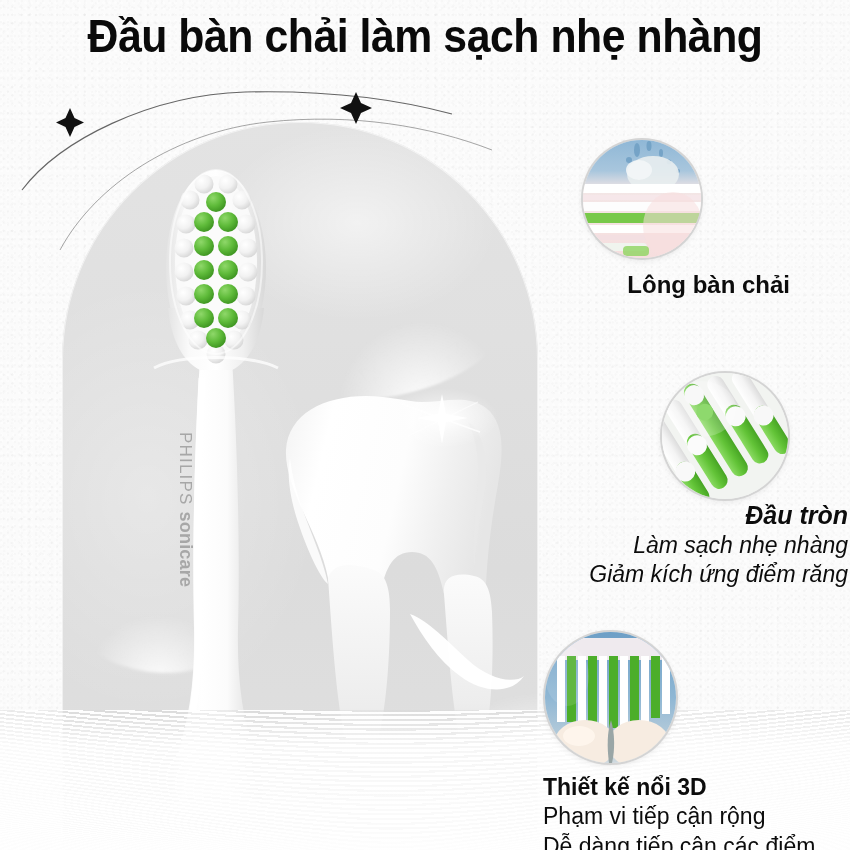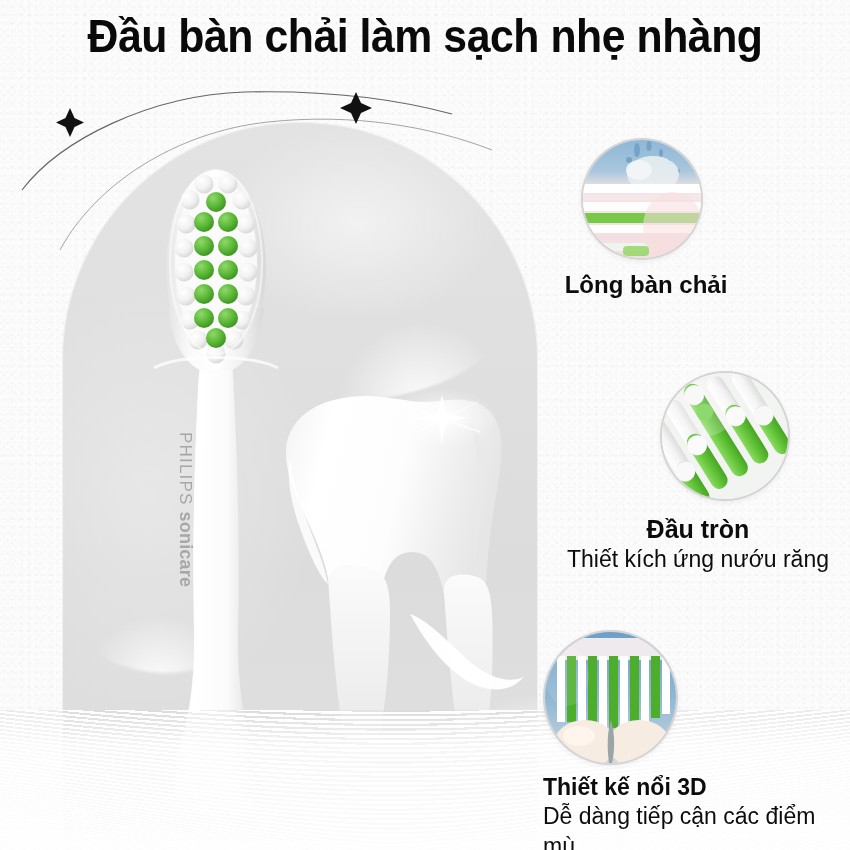--- a/index.html
+++ b/index.html
@@ -88,33 +88,33 @@
   }
   .brand b{font-weight:700;letter-spacing:.2px;font-size:18px;}
 
   
   .callout{position:absolute;}
   .photo{
     position:relative;border-radius:50%;overflow:hidden;
     box-shadow:0 0 0 2px #d4d4d4, 0 2px 7px rgba(0,0,0,.10);
     background:#efefef;
   }
-  .cap{ text-align:center;color:#0c0c0c;line-height:1.28; }
+  .cap{ text-align:right;color:#0c0c0c;line-height:1.28; }
   .cap .h{font-weight:700;}
   .cap .l{font-weight:400;}
 
   
   #c1{left:500px;top:140px;width:290px;}
   #c1 .photo{width:118px;height:118px;margin:0 auto 0 83px;}
   #c1 .cap{margin-top:12px;font-size:24px;font-weight:700;padding-left:2px;}
 
   
   #c2{left:548px;top:373px;width:300px;}
   #c2 .photo{width:126px;height:126px;margin:0 auto 0 114px;}
-  #c2 .cap{margin-top:14px;font-size:23px;}
+  #c2 .cap{margin-top:0;font-size:23px;font-style:italic;}
   #c2 .cap .h{font-size:25px;}
 
   
   #c3{left:543px;top:632px;width:307px;}
   #c3 .photo{width:131px;height:131px;margin:0 0 0 2px;}
   #c3 .cap{margin-top:10px;font-size:23px;text-align:left;}
   #c3 .cap .h{font-size:23px;}
 </style>
 </head>
 <body>
@@ -366,21 +366,22 @@
           <g>
             <rect x="2" y="62" width="17" height="48" rx="8.5" fill="url(#gstem)"></rect>
             <circle cx="10.5" cy="72" r="10" fill="#f9f9f9"></circle>
           </g>
         </g>
         <ellipse cx="40" cy="36" rx="34" ry="28" fill="#ffffff" opacity=".22"></ellipse>
       </svg>
     </div>
     <div class="cap">
       <div class="h">Đầu tròn</div>
-      <div class="l">Thiết kích ứng nướu răng</div>
+      <div class="l">Làm sạch nhẹ nhàng</div>
+      <div class="l">Giảm kích ứng điểm răng</div>
     </div>
   </div>
 
   <div class="callout" id="c3">
     <div class="photo">
       <svg viewBox="0 0 131 131" width="131" height="131">
         <defs>
           <linearGradient id="p3bg" x1="0" y1="0" x2="0" y2="1">
             <stop offset="0%" stop-color="#6d9fc6"></stop>
             <stop offset="50%" stop-color="#8fb7d4"></stop>
@@ -407,17 +408,18 @@
 
         <ellipse cx="40" cy="112" rx="31" ry="24" fill="#f7ece1"></ellipse>
         <ellipse cx="94" cy="112" rx="31" ry="24" fill="#f7ece1"></ellipse>
         <path d="M66,88 C70,102 70,118 67,131 L64,131 C62,116 62,100 66,88 Z" fill="#9aa6a6"></path>
         <ellipse cx="34" cy="104" rx="16" ry="10" fill="#fff7ef" opacity=".8"></ellipse>
         <ellipse cx="22" cy="44" rx="22" ry="30" fill="#ffffff" opacity=".12"></ellipse>
       </svg>
     </div>
     <div class="cap">
       <div class="h">Thiết kế nổi 3D</div>
+      <div class="l">Phạm vi tiếp cận rộng</div>
       <div class="l">Dễ dàng tiếp cận các điểm mù</div>
     </div>
   </div>
 
 </div>
 
 </body></html>

